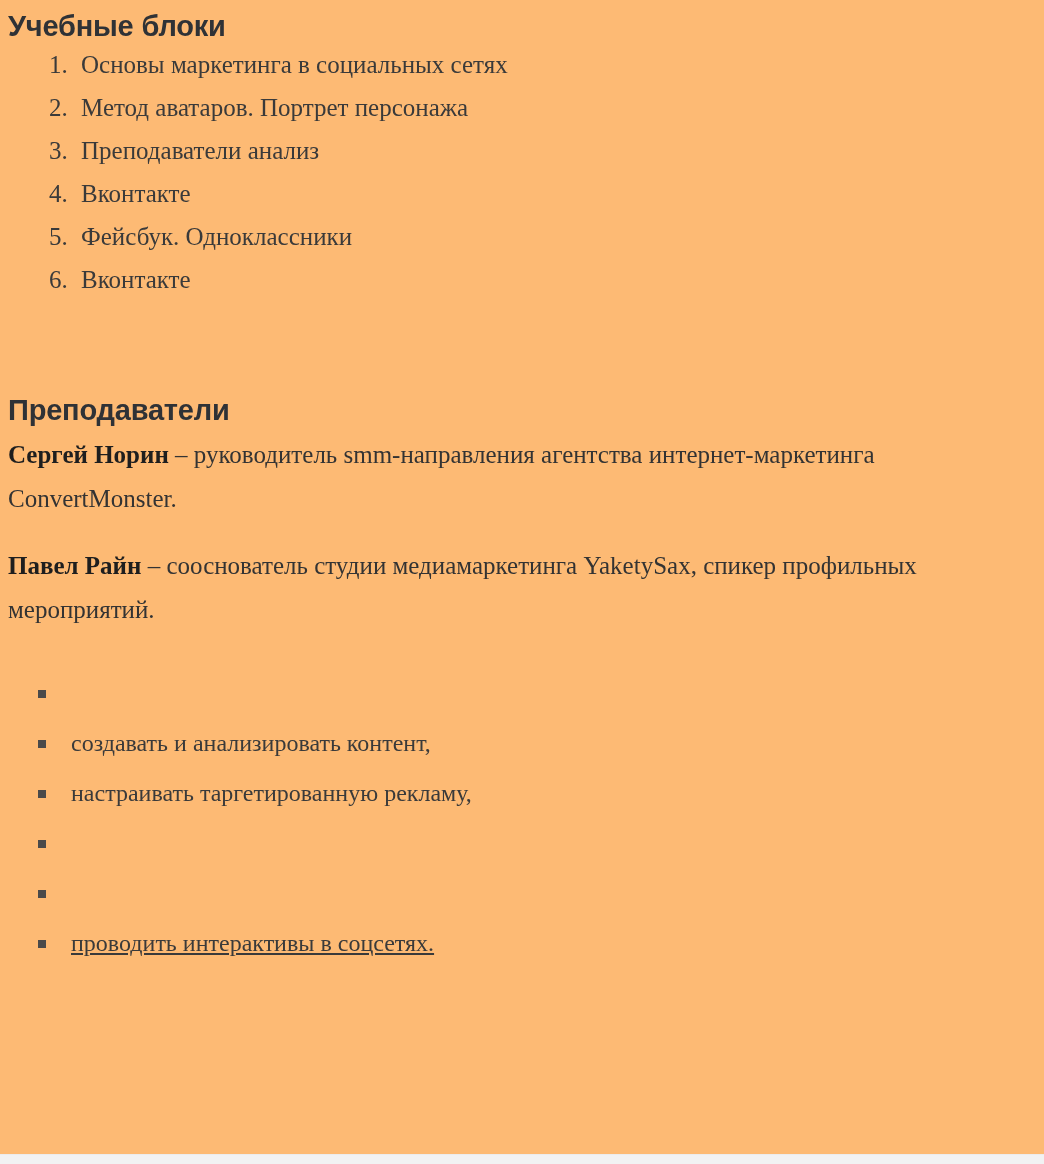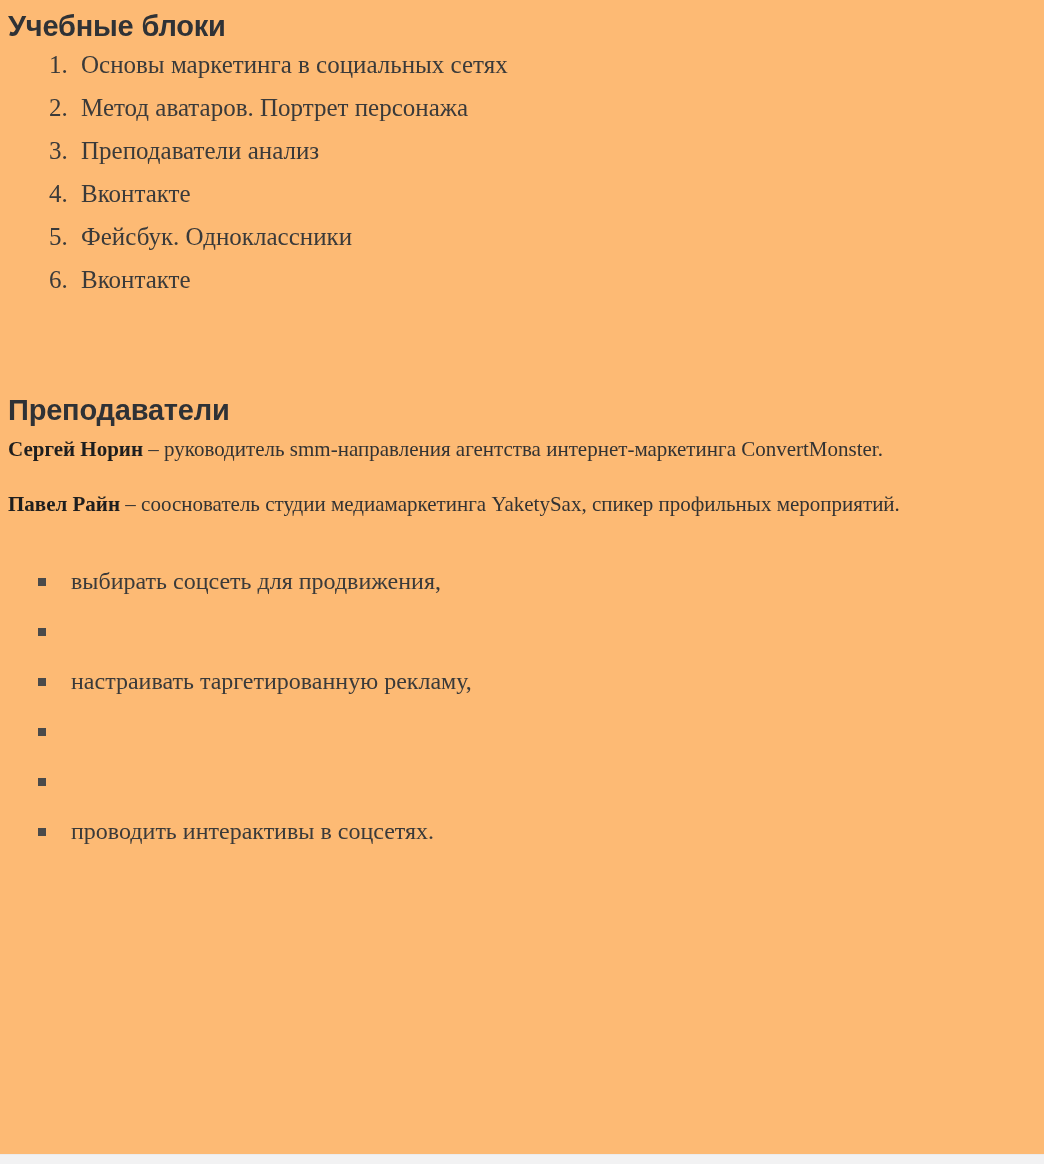--- a/index.html
+++ b/index.html
@@ -59,22 +59,22 @@
   ol.blocks-list .li-text { display: inline; font-family: Liberation Serif, serif; }
 
   .spacer-after-blocks { height: 92px; }
 
   
   .teachers-section { }
   .teachers-section h2.section-heading { margin-bottom: 6px; }
 
   p.teacher {
     margin: 0 0 23px 0;
-    font-size: 21px;
-    line-height: 32px;
+    font-size: 25px;
+    line-height: 44px;
     color: #333333;
     max-width: 1024px;
   }
   p.teacher:last-child { margin-bottom: 0; }
   p.teacher .teacher-name {
     font-weight: bold;
     color: #1e1e1e;
   }
 
   .spacer-after-teachers { height: 46px; }
@@ -89,21 +89,21 @@
     font-size: 24px;
     line-height: 30px;
   }
   ul.skills-list > li {
     position: relative;
     padding: 0 0 0 63px;
     margin: 0 0 20px 0;
     color: #3a3a3a;
     min-height: 30px;
   }
-  ul.skills-list > li:last-child { margin-bottom: 4px; }
+  ul.skills-list > li:last-child { margin-bottom: 4px; text-decoration: underline; }
   .bullet-square {
     position: absolute;
     left: 30px;
     top: 12px;
     width: 8px;
     height: 8px;
     background: #4a4a4a;
   }
 
   
@@ -161,24 +161,24 @@
     </p>
   </section>
 
   <div class="spacer-after-teachers"></div>
 
   <section class="skills-section">
 
     <ul class="skills-list">
       <li>
         <span class="bullet-square"></span>
-        <span>выбирать соцсеть для продвижения,</span>
       </li>
       <li>
         <span class="bullet-square"></span>
+        <span>создавать и анализировать контент,</span>
       </li>
       <li>
         <span class="bullet-square"></span>
         <span>настраивать таргетированную рекламу,</span>
       </li>
       <li>
         <span class="bullet-square"></span>
       </li>
       <li>
         <span class="bullet-square"></span>

